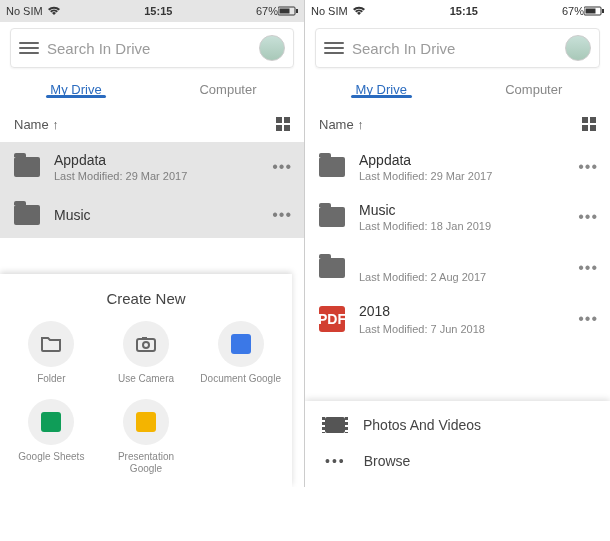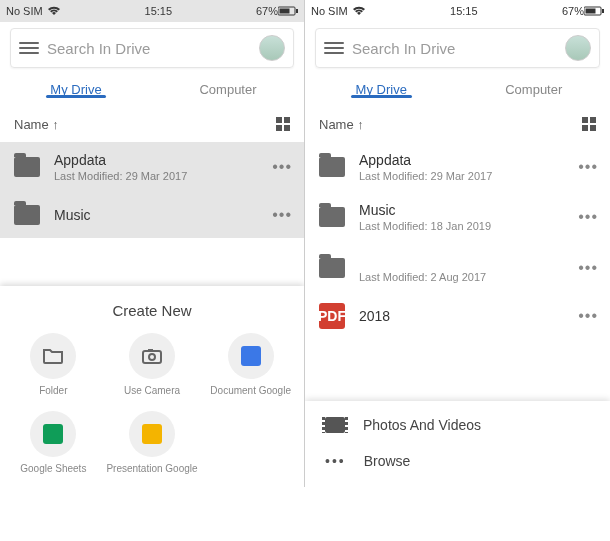--- a/index.html
+++ b/index.html
@@ -2,21 +2,21 @@
 <html><head>
 <meta charset="utf-8">
 <style>
 * { box-sizing: border-box; margin: 0; padding: 0; font-family: Arial, Helvetica, sans-serif; }
 body { width: 610px; height: 541px; display: flex; background: #fff; }
 .pane { width: 305px; height: 487px; position: relative; overflow: hidden; }
 .pane.left { border-right: 1px solid #ccc; }
 
 .statusbar { height: 22px; display: flex; align-items: center; padding: 0 6px; font-size: 11px; background: #fff; color: #333; }
 .sb-left { display: flex; align-items: center; gap: 4px; }
-.sb-center { flex: 1; text-align: center; font-weight: 400; }
+.sb-center { flex: 1; text-align: center; font-weight: 700; }
 .sb-right { display: flex; align-items: center; }
 
 .searchwrap { padding: 6px 10px 4px; background: #fff; }
 .searchbar { height: 40px; border: 1px solid #e5e5e5; border-radius: 4px; display: flex; align-items: center; padding: 0 8px; gap: 8px; box-shadow: 0 1px 2px rgba(0,0,0,.05); }
 .hamburger { width: 20px; display: flex; flex-direction: column; gap: 3px; }
 .hamburger span { height: 2px; background: #666; border-radius: 1px; }
 .search-ph { color: #9b9b9b; font-size: 15px; flex: 1; }
 .avatar { width: 26px; height: 26px; border-radius: 50%; background: linear-gradient(#c8e0d8,#a8c8b8); border: 1px solid #ccc; }
 
 .tabs { display: flex; background: #fff; height: 34px; align-items: center; }
@@ -34,21 +34,21 @@
 .foldericon { width: 26px; height: 20px; background: #6b6b6b; border-radius: 2px; position: relative; }
 .foldericon::before { content: ""; position: absolute; top: -4px; left: 0; width: 12px; height: 4px; background: #6b6b6b; border-radius: 2px 2px 0 0; }
 .pdficon { width: 26px; height: 26px; background: #d23f31; border-radius: 3px; font-size: 14px; color: #fff; display: flex; align-items: center; justify-content: center; font-weight: 700; }
 .rowtext { flex: 1; min-width: 0; }
 .rowtitle { font-size: 14px; color: #333; white-space: nowrap; overflow: hidden; text-overflow: ellipsis; }
 .rowsub { font-size: 11px; color: #888; margin-top: 2px; }
 .more { color: #888; font-size: 16px; letter-spacing: 1px; padding: 4px; }
 .white-redact { display: inline-block; background: #fff; height: 16px; width: 130px; vertical-align: middle; }
 .left .sorter, .left .searchwrap, .left .tabs { position: relative; z-index: 1; }
 
-.sheet { position: absolute; left: 0; right: 0; bottom: 0; background: #fff; padding: 16px 6px 12px; box-shadow: 0 -2px 6px rgba(0,0,0,.15); }
+.sheet { position: absolute; left: 0; right: 12px; bottom: 0; background: #fff; padding: 16px 6px 12px; box-shadow: 0 -2px 6px rgba(0,0,0,.15); }
 .sheet-title { text-align: center; font-size: 15px; color: #444; margin-bottom: 14px; }
 .grid6 { display: grid; grid-template-columns: repeat(3, 1fr); gap: 14px 4px; }
 .cell { display: flex; flex-direction: column; align-items: center; gap: 6px; }
 .cell .circ { width: 46px; height: 46px; border-radius: 50%; background: #efefef; display: flex; align-items: center; justify-content: center; color: #666; }
 .cell .lbl { font-size: 10px; color: #888; text-align: center; line-height: 1.2; }
 .sq { width: 20px; height: 20px; border-radius: 3px; }
 .sq.blue { background: #3b78e7; }
 .sq.green { background: #0f9d58; }
 .sq.yellow { background: #f4b400; }
 
@@ -255,20 +255,21 @@
       <div class="rowtext">
         <div class="rowtitle"><span class="white-redact"></span></div>
         <div class="rowsub">Last Modified: 2 Aug 2017</div>
       </div>
       <div class="more">•••</div>
     </div>
     <div class="row">
       <div class="pdficon">PDF</div>
       <div class="rowtext">
         <div class="rowtitle"><span>2018</span>&nbsp;&nbsp;<span class="white-redact" style="width:140px"></span></div>
+        <div class="rowsub">Last Modified: 7 Jun 2018</div>
       </div>
       <div class="more">•••</div>
     </div>
   </div>
 
   <div class="botmenu">
     <div class="botrow">
       <span class="filmicon"></span>
       <span>Photos And Videos</span>
     </div>

